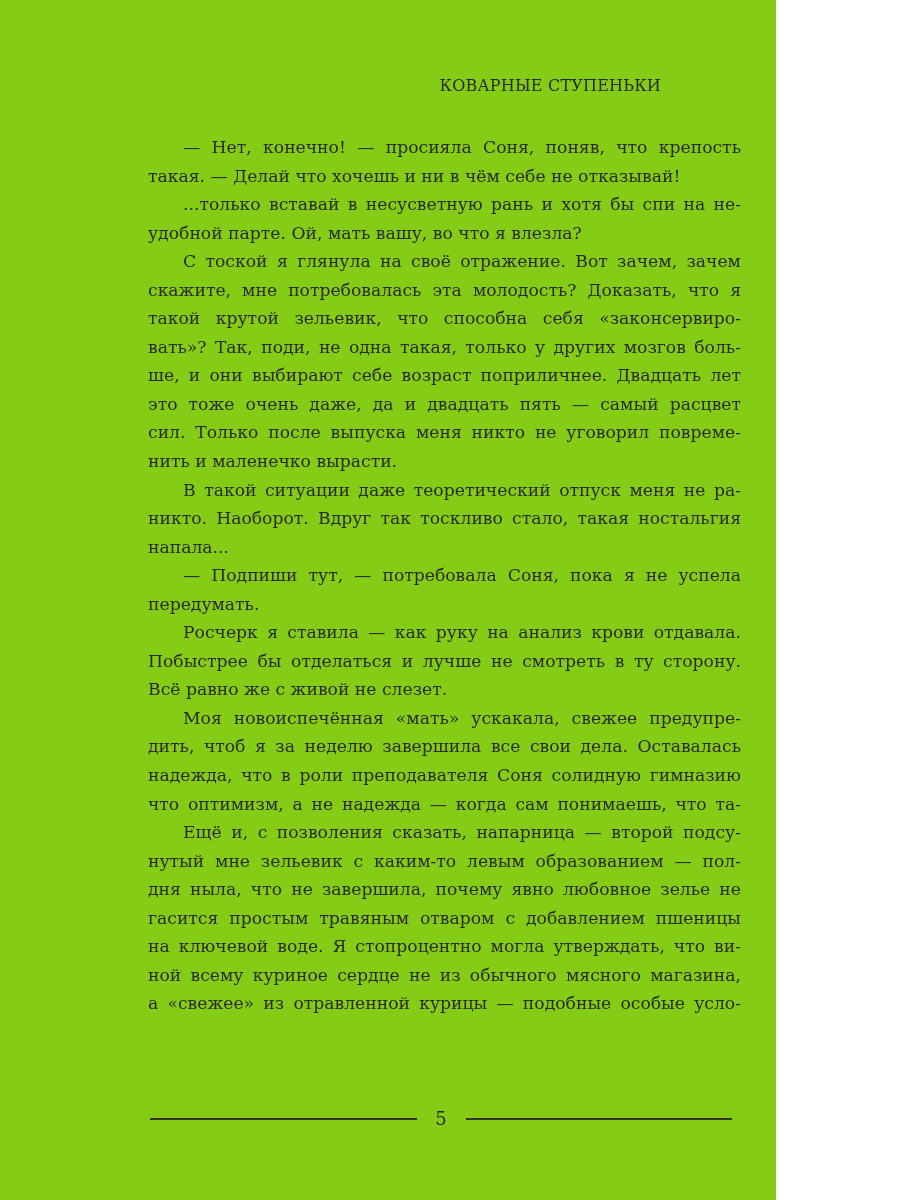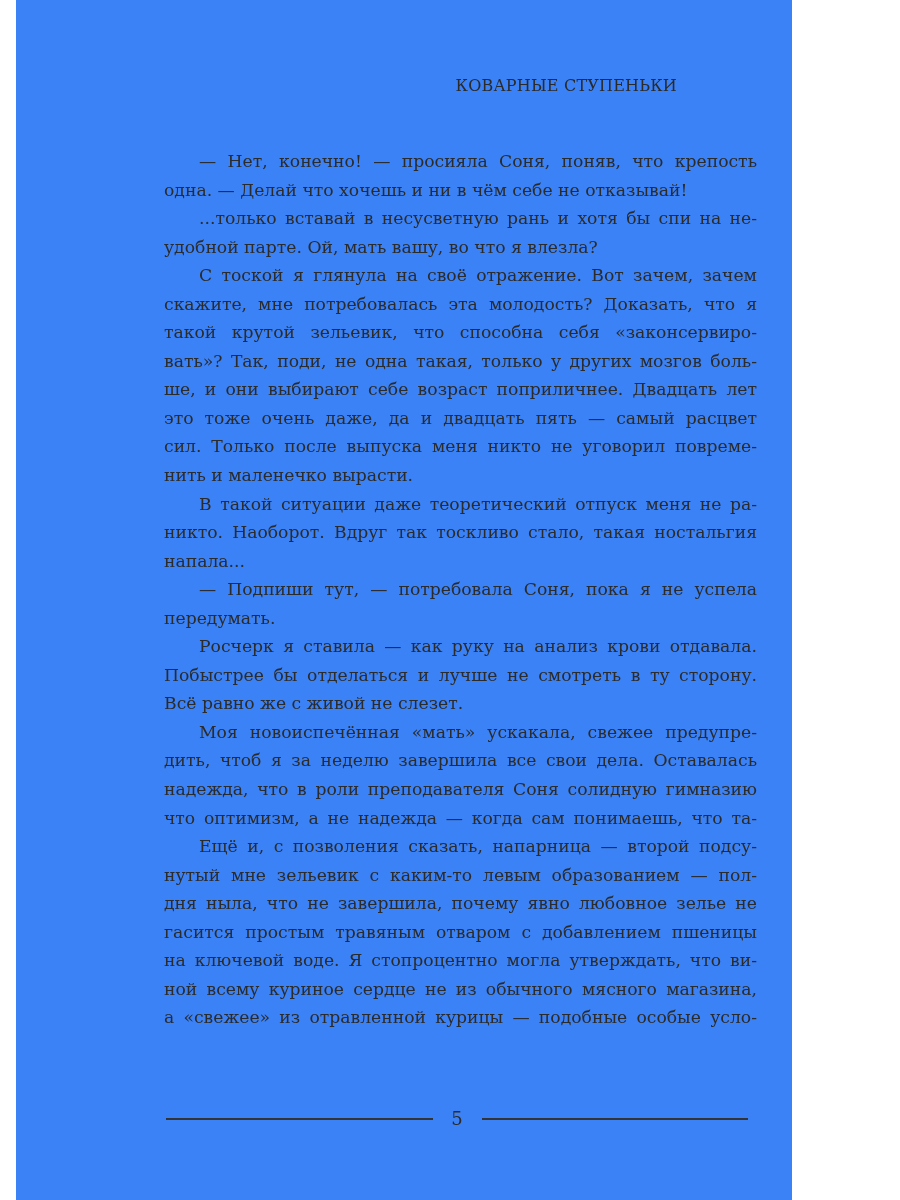--- a/index.html
+++ b/index.html
@@ -1,25 +1,25 @@
 <!DOCTYPE html>
 <html><head>
 <meta charset="utf-8">
 <style>
   html, body { margin: 0; padding: 0; background: #ffffff; }
   body { width: 900px; height: 1200px; position: relative; overflow: hidden; }
-  .page { position: absolute; left: 16px; top: 0; width: 776px; height: 1200px; background: #3b82f6; }
+  .page { position: absolute; left: 0; top: 0; width: 776px; height: 1200px; background: #84cc16; }
   .running-head {
     position: absolute; right: 115px; top: 76px;
     font-family: "DejaVu Serif", serif; font-size: 16px; letter-spacing: 0.2px;
     color: #2a2a2a;
   }
   .text {
     position: absolute; left: 148px; top: 133px; width: 593px;
-    font-family: "DejaVu Serif", serif; font-size: 17.2px; color: #2b2b2b; margin-top: 14px;
+    font-family: "DejaVu Serif", serif; font-size: 17.2px; color: #2b2b2b;
   }
   .line {
     height: 28.55px; line-height: 28.55px; white-space: nowrap;
     text-align: justify; text-align-last: justify; overflow: hidden;
   }
   .line.indent { padding-left: 35px; }
   .line.last { text-align-last: left; }
   .footer {
     position: absolute; top: 1107px; left: 150px; width: 582px; height: 24px;
   }
@@ -32,21 +32,21 @@
   }
 </style>
 </head>
 <body>
 
 <div class="page">
   <div class="running-head">КОВАРНЫЕ СТУПЕНЬКИ</div>
 
   <div class="text" id="body-text">
       <div class="line indent">— Нет, конечно! — просияла Соня, поняв, что крепость</div>
-      <div class="line last">одна. — Делай что хочешь и ни в чём себе не отказывай!</div>
+      <div class="line last">такая. — Делай что хочешь и ни в чём себе не отказывай!</div>
       <div class="line indent">...только вставай в несусветную рань и хотя бы спи на не-</div>
       <div class="line last">удобной парте. Ой, мать вашу, во что я влезла?</div>
       <div class="line indent">С тоской я глянула на своё отражение. Вот зачем, зачем</div>
       <div class="line">скажите, мне потребовалась эта молодость? Доказать, что я</div>
       <div class="line">такой крутой зельевик, что способна себя «законсервиро-</div>
       <div class="line">вать»? Так, поди, не одна такая, только у других мозгов боль-</div>
       <div class="line">ше, и они выбирают себе возраст поприличнее. Двадцать лет</div>
       <div class="line">это тоже очень даже, да и двадцать пять — самый расцвет</div>
       <div class="line">сил. Только после выпуска меня никто не уговорил повреме-</div>
       <div class="line last">нить и маленечко вырасти.</div>

